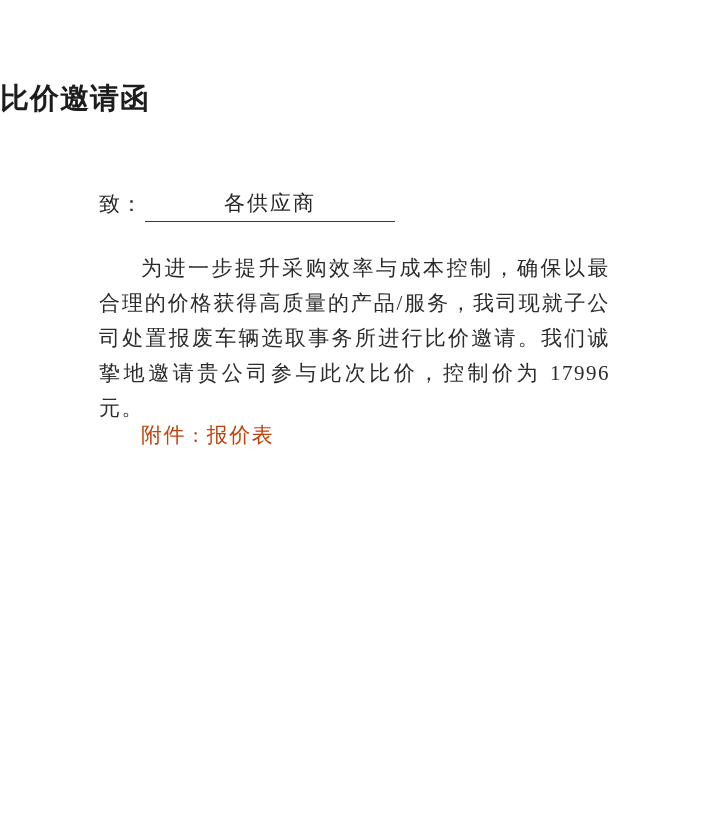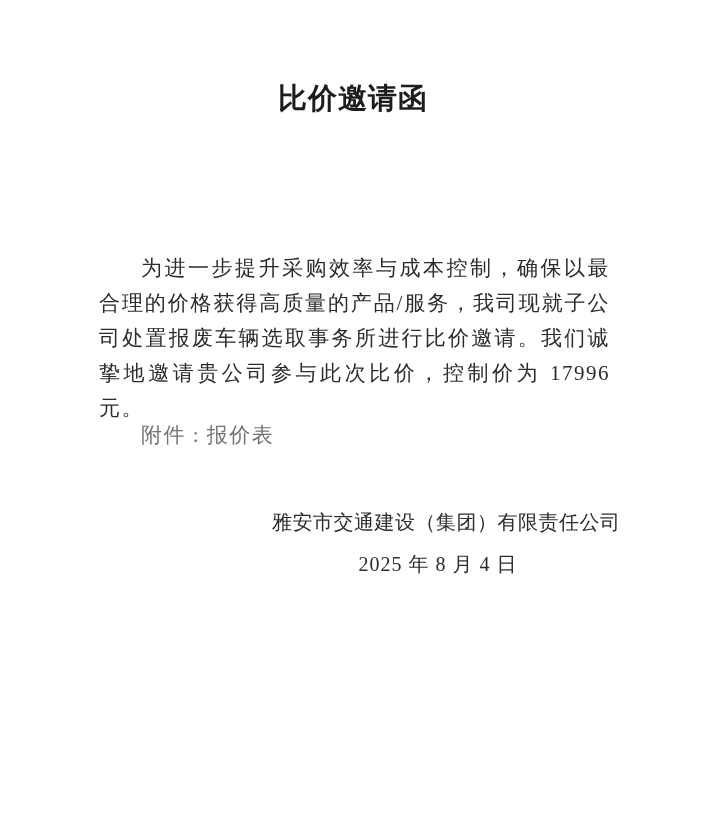--- a/index.html
+++ b/index.html
@@ -19,21 +19,20 @@
     width: 706px;
     height: 816px;
     background: #ffffff;
   }
   .doc-title {
     position: absolute;
     top: 79px;
     left: 0;
     width: 706px;
     margin: 0;
-    text-align: center;
     font-size: 29px;
     font-weight: bold;
     letter-spacing: 1px;
     color: #1d1d1d;
   }
   .recipient-line {
     position: absolute;
     top: 189px;
     left: 99px;
     font-size: 21px;
@@ -71,21 +70,21 @@
   }
   .attachment-line {
     position: absolute;
     top: 418px;
     left: 99px;
     width: 511px;
     font-size: 21px;
     line-height: 35px;
     letter-spacing: 1.5px;
     text-indent: 2em;
-    color: #737373;
+    color: #c2410c;
   }
   .signature-block {
     position: absolute;
     top: 501px;
     left: 272px;
     width: 332px;
     text-align: center;
     font-size: 20px;
     line-height: 42px;
     letter-spacing: 0.5px;
@@ -98,23 +97,22 @@
     letter-spacing: 1px;
   }
 </style>
 </head>
 <body>
 
 <div class="page">
 
   <h1 class="doc-title">比价邀请函</h1>
 
+  <div class="recipient-line">
+    <span class="recipient-label">致：</span><span class="recipient-name">各供应商</span>
+  </div>
 
   <p class="body-paragraph">为进一步提升采购效率与成本控制，确保以最合理的价格获得高质量的产品/服务，我司现就子公司处置报废车辆选取事务所进行比价邀请。我们诚挚地邀请贵公司参与此次比价，控制价为 17996 元。</p>
 
   <div class="attachment-line">附件 : 报价表</div>
 
-  <div class="signature-block">
-    <div class="company-name">雅安市交通建设（集团）有限责任公司</div>
-    <div class="signature-date">2025 年 8 月 4 日</div>
-  </div>
 
 </div>
 
 </body></html>

